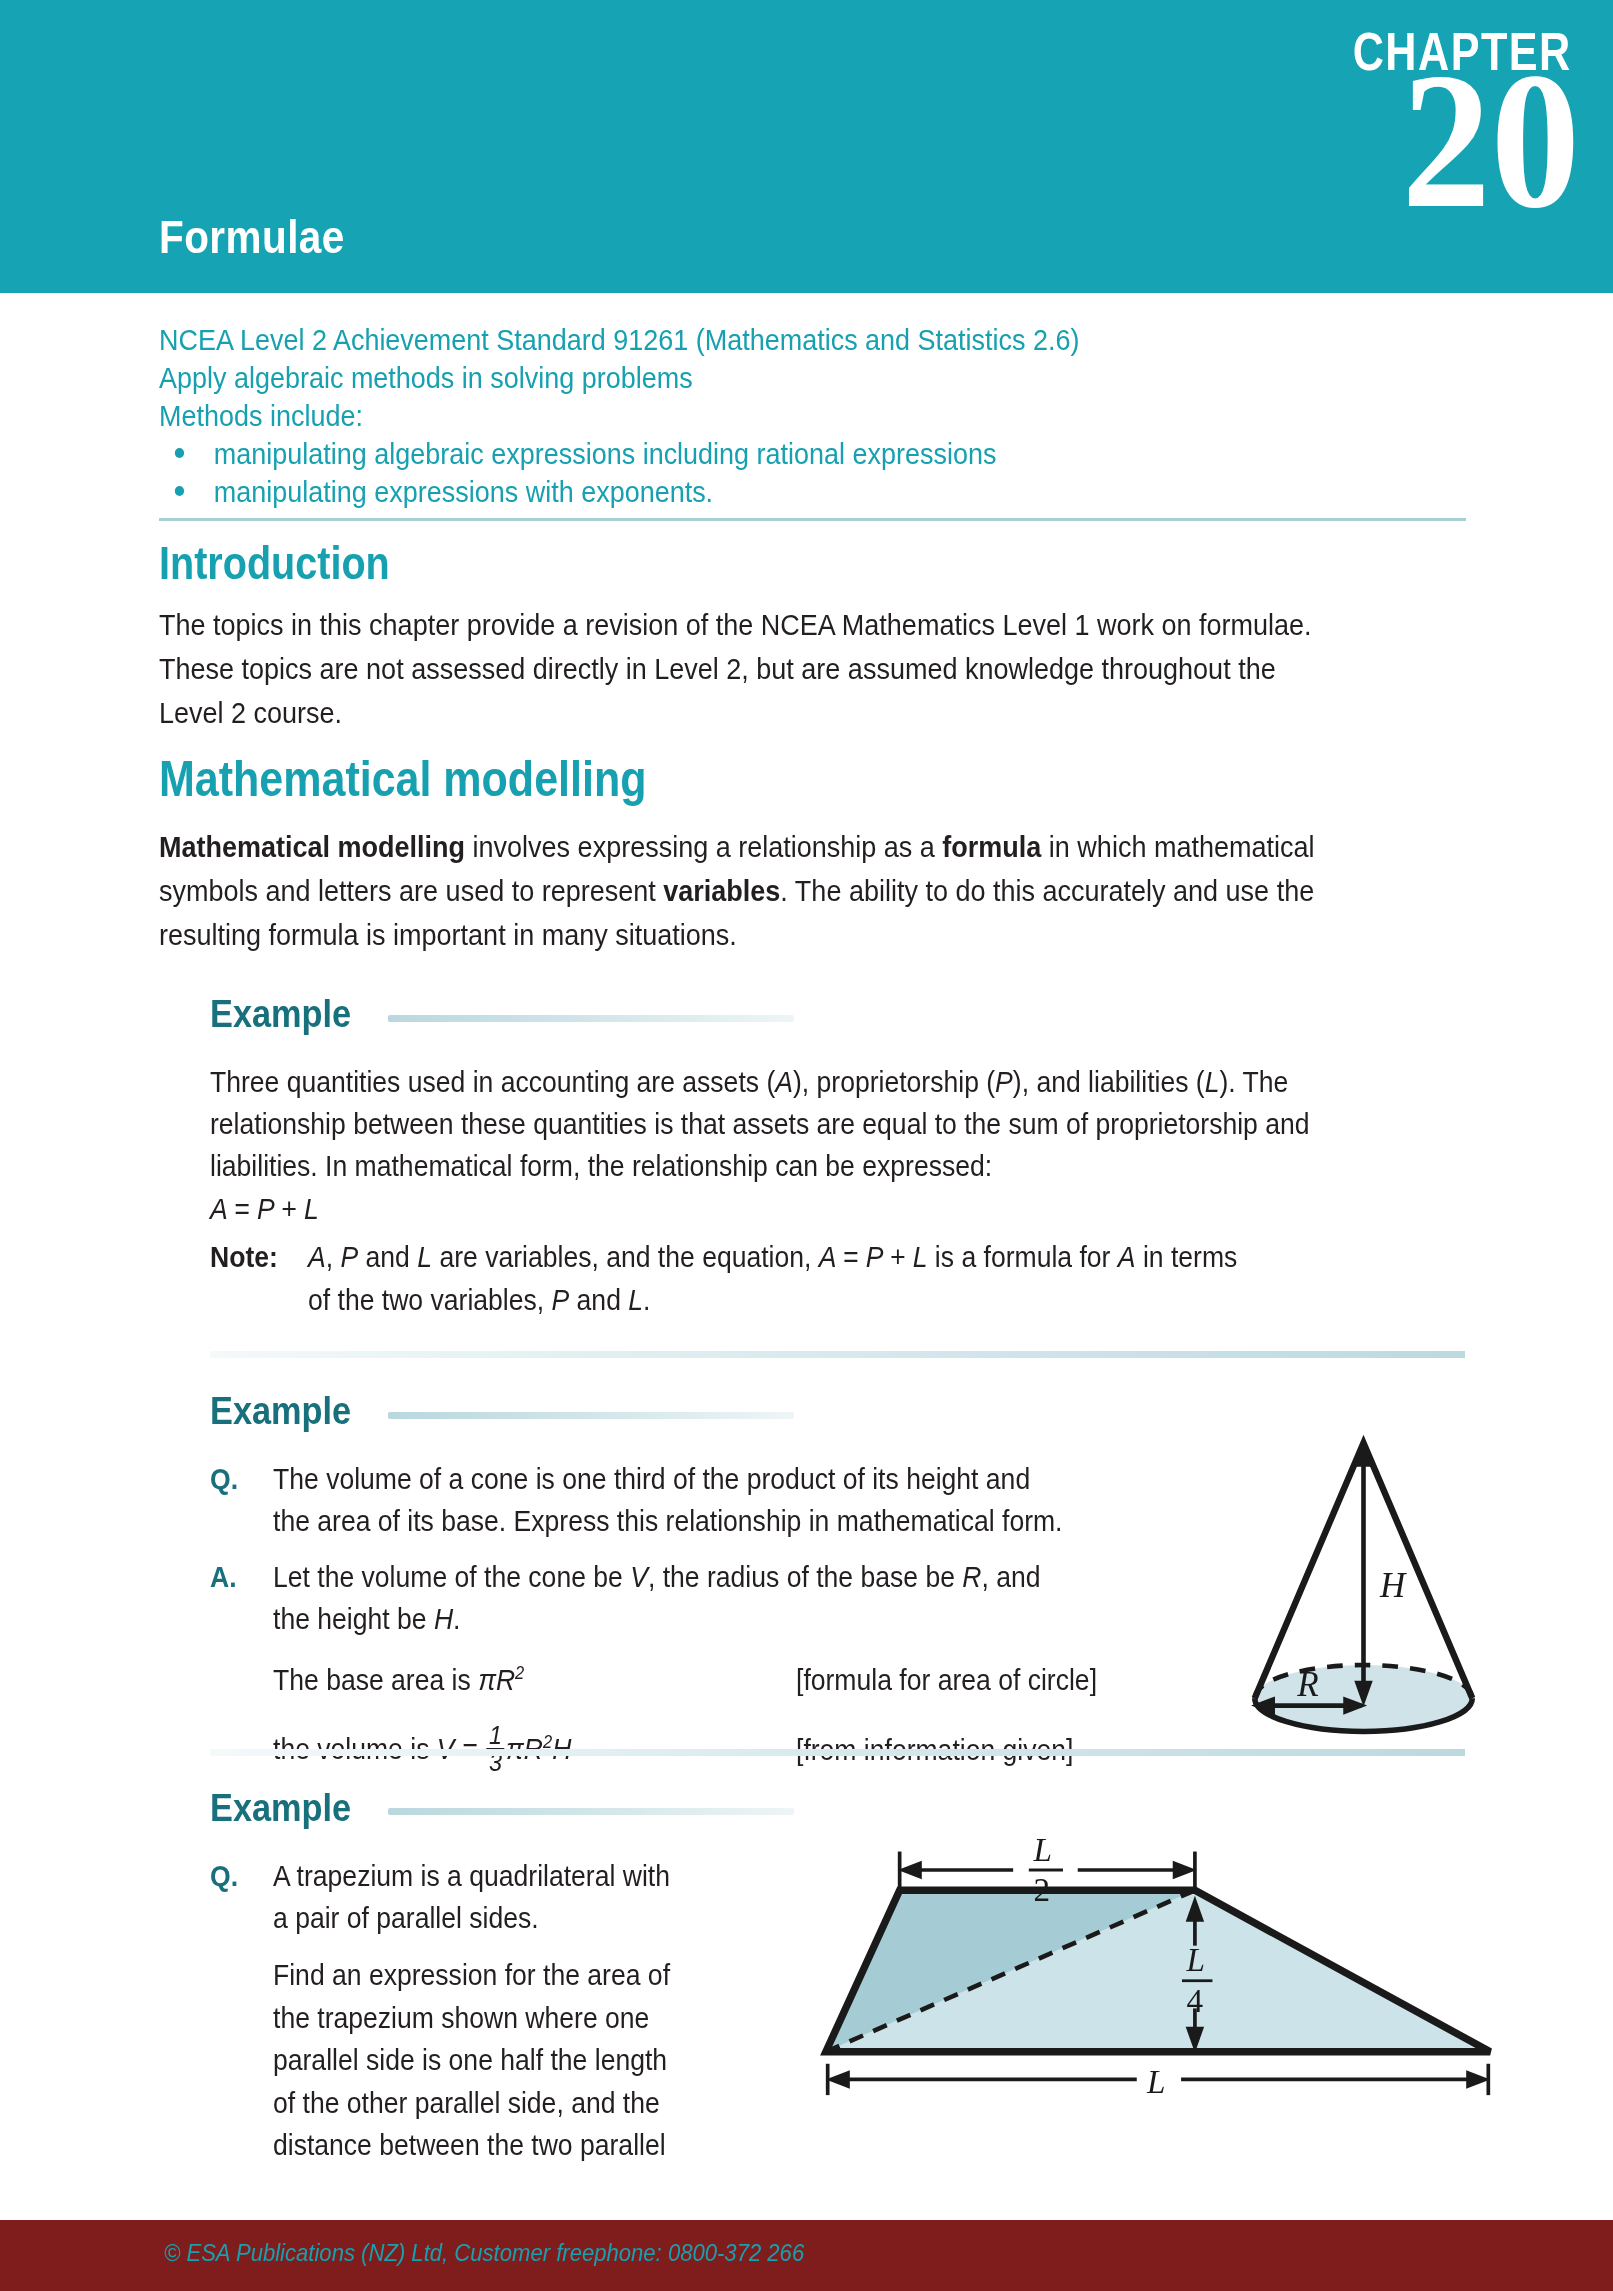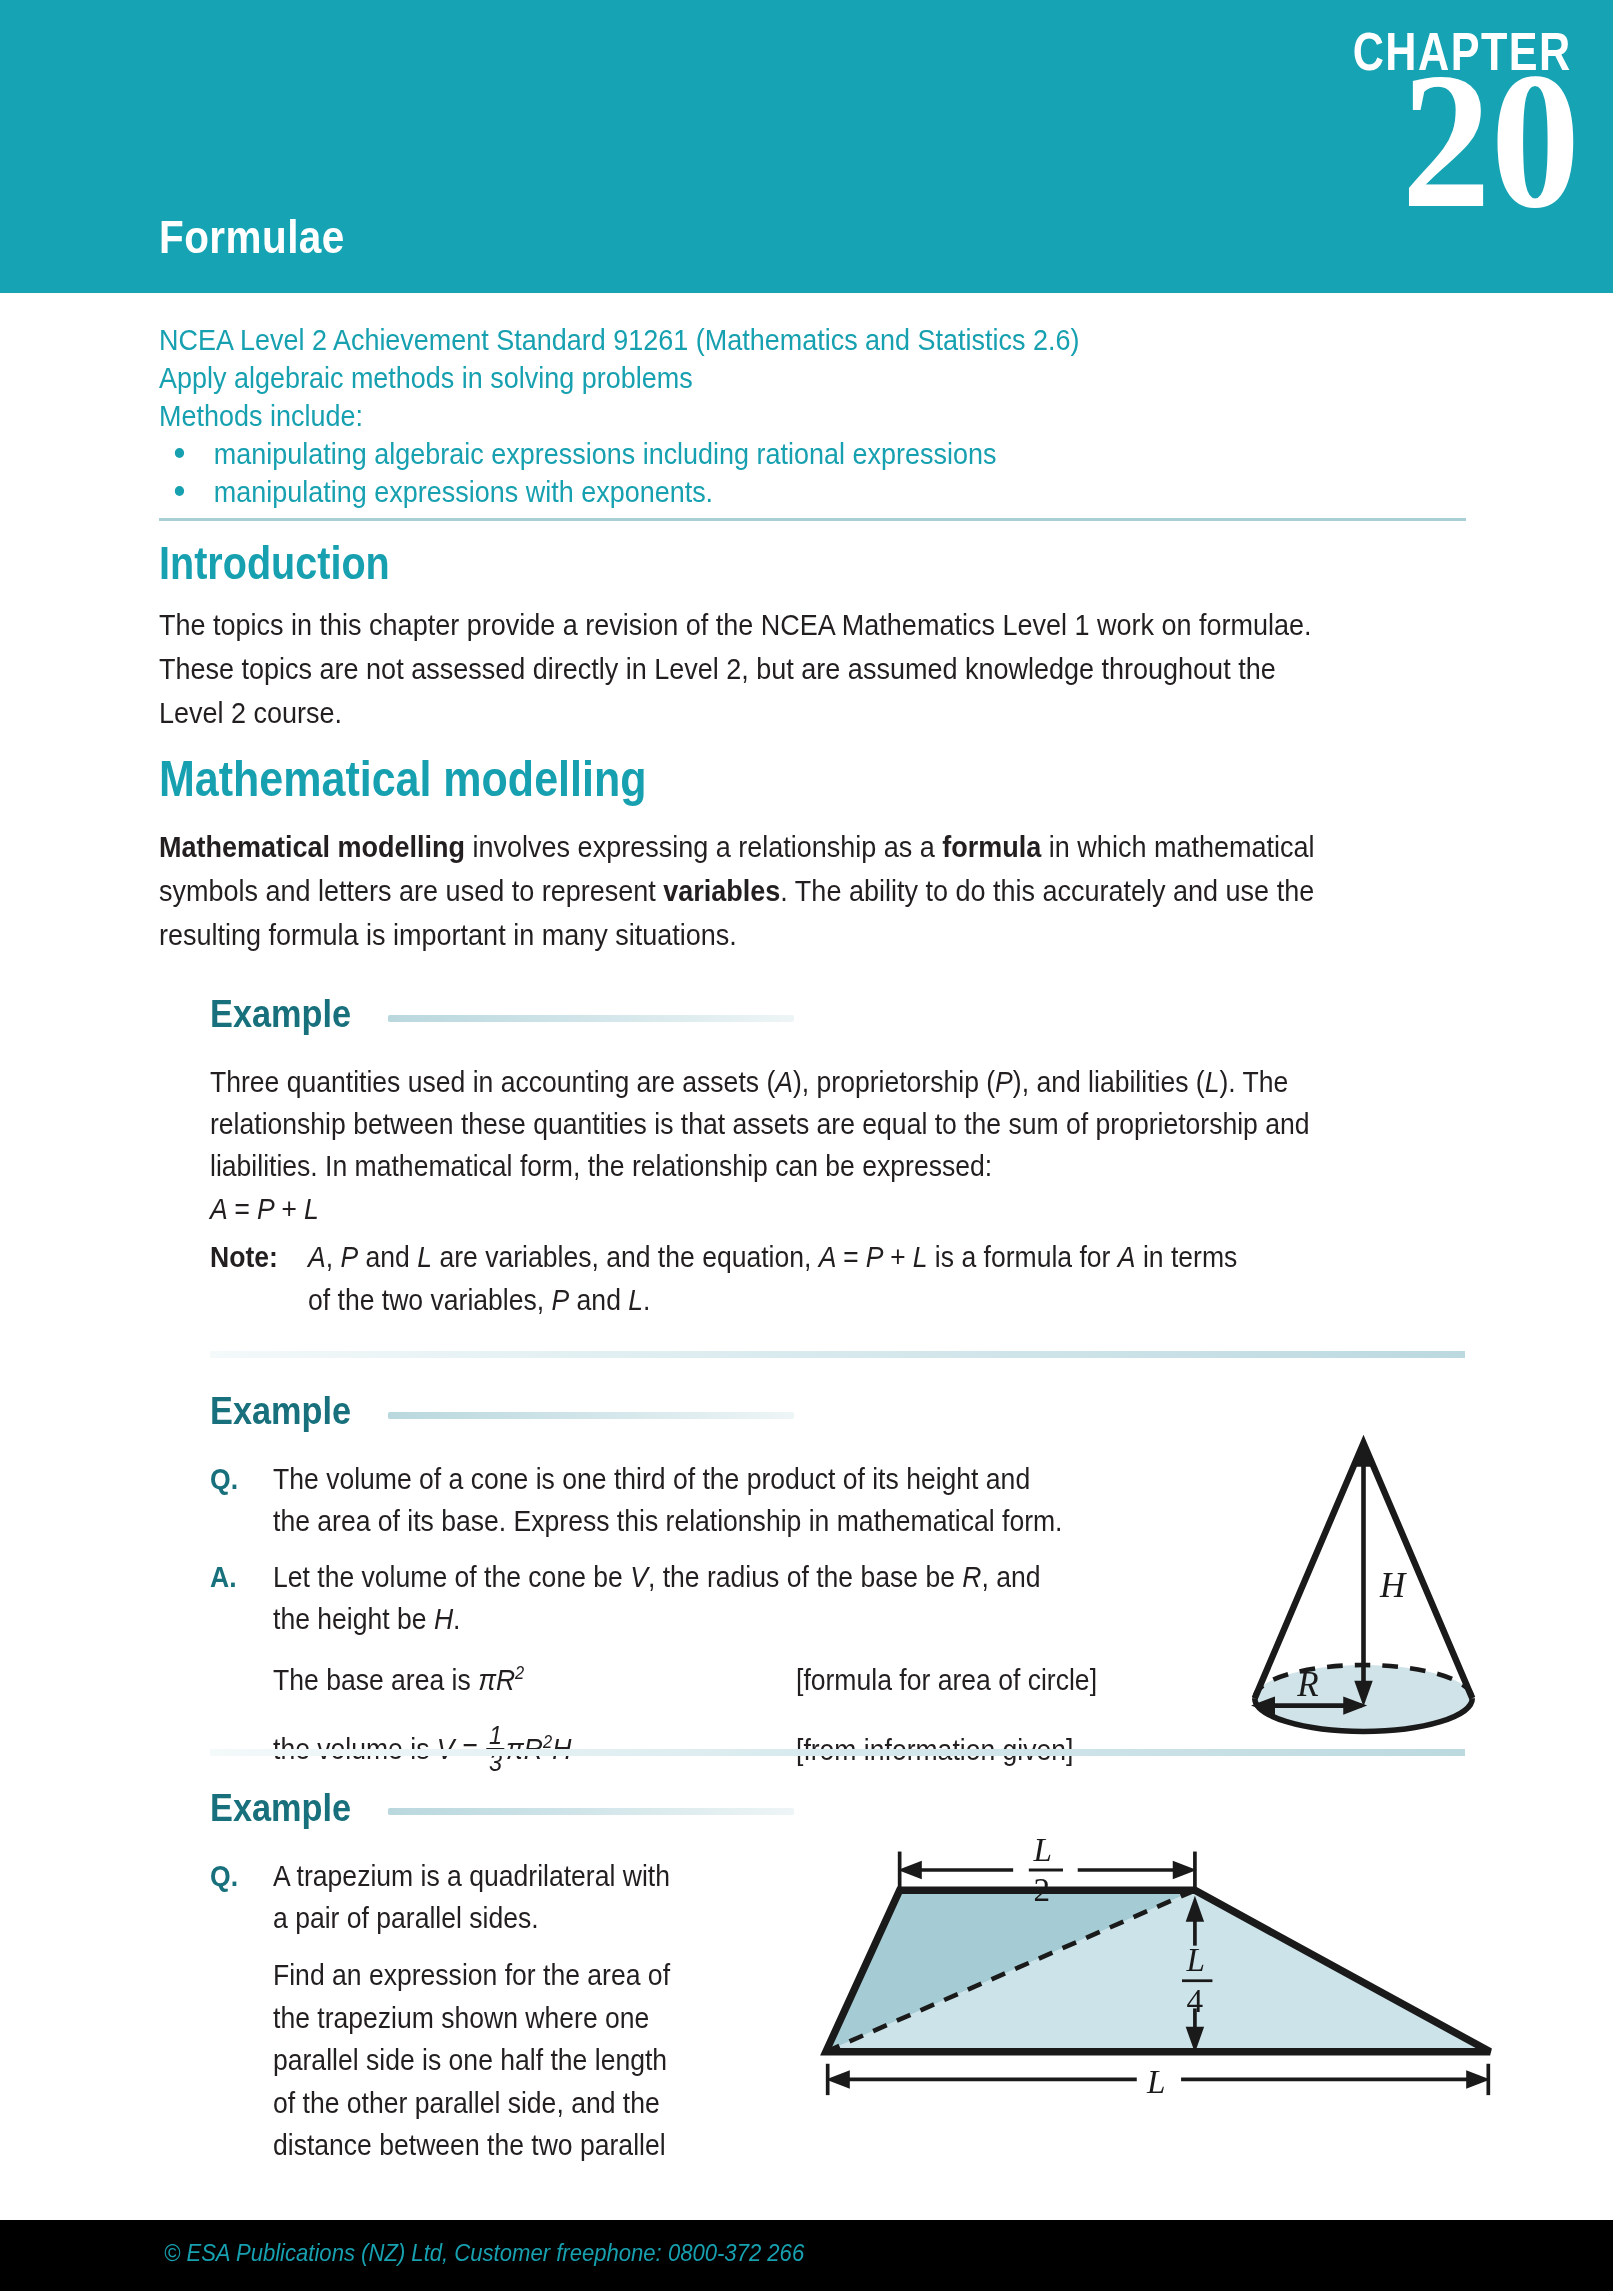--- a/index.html
+++ b/index.html
@@ -152,21 +152,21 @@
     line-height:1.0;
     margin:0 1.8px;
   }
   .frac .num{display:block;font-size:26px;padding:0 2.8px;}
   .frac .den{display:block;font-size:26px;border-top:1.8px solid #231f20;padding:0 2.8px;}
   sup.sm{font-size:.62em;vertical-align:super;line-height:0;}
 
   
   .footer-band{
     position:absolute;left:0;bottom:0;width:1613px;height:72px;
-    background:#000000;
+    background:#7f1d1d;
   }
   .footer-text{
     position:absolute;left:164px;top:19.4px;
     color:#17a0b0;
     font-style:italic;
     font-size:24px;
     transform:scaleX(0.92);
     transform-origin:left top;
     white-space:nowrap;
   }

